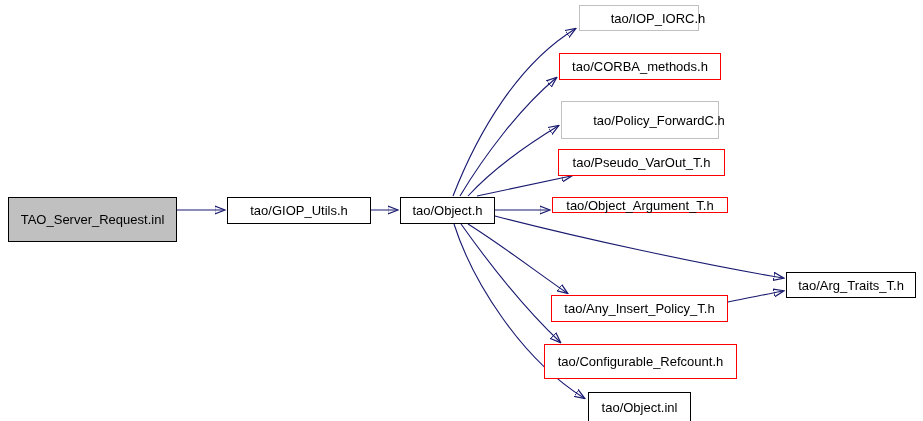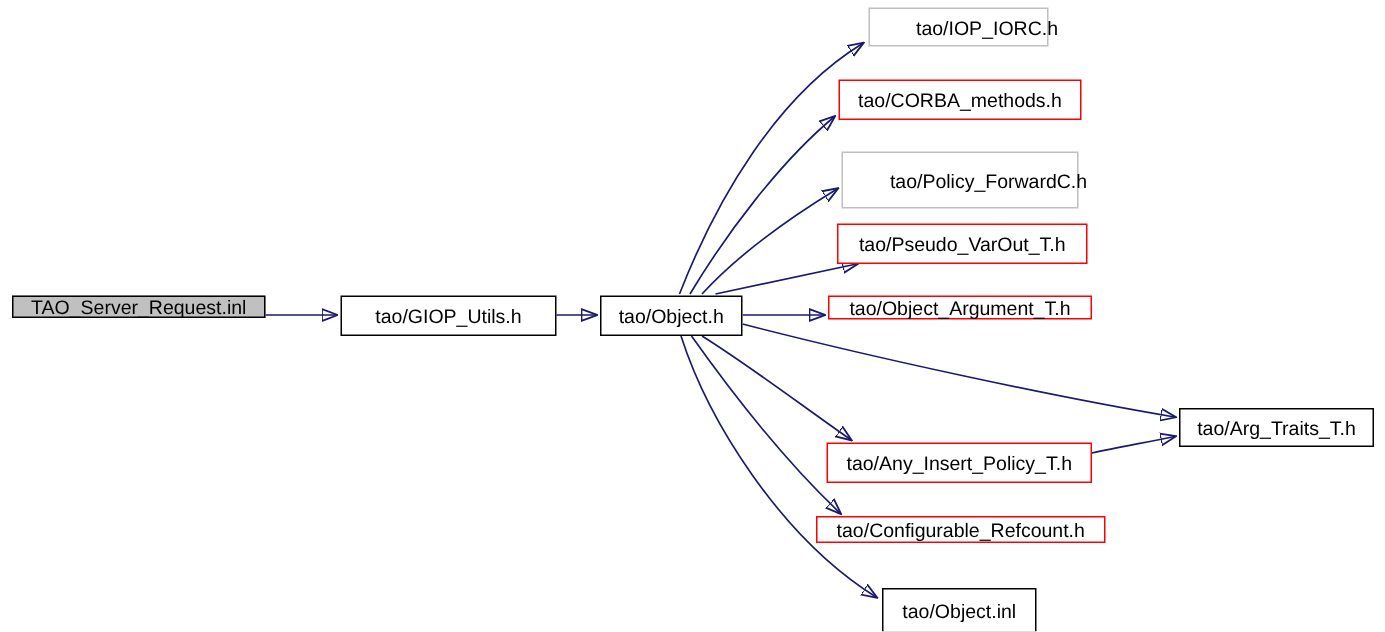--- a/index.html
+++ b/index.html
@@ -53,37 +53,37 @@
     <path data-interactable="false" d="M468,196 C490,172 522,148 558,126" marker-end="url(#arrow)"></path>
     <path data-interactable="false" d="M477,196 C505,190 538,183 571,176" marker-end="url(#arrow)"></path>
     <path data-interactable="false" d="M495,210 L549,210" marker-end="url(#arrow)"></path>
     <path data-interactable="false" d="M495,216 C580,238 700,264 783,278" marker-end="url(#arrow)"></path>
     <path data-interactable="false" d="M468,224 C500,244 534,270 567,293" marker-end="url(#arrow)"></path>
     <path data-interactable="false" d="M728,302 C746,298 764,295 783,291" marker-end="url(#arrow)"></path>
     <path data-interactable="false" d="M461,224 C488,262 524,308 560,342" marker-end="url(#arrow)"></path>
     <path data-interactable="false" d="M454,224 C472,280 520,358 584,398" marker-end="url(#arrow)"></path>
   </svg>
 
-  <div class="node root" style="left:8px; top:197px; width:169px; height:15px;" data-interactable="false">TAO_Server_Request.inl</div>
+  <div class="node root" style="left:8px; top:197px; width:169px; height:45px;" data-interactable="false">TAO_Server_Request.inl</div>
 
   <div class="node" style="left:227px; top:197px; width:144px; height:27px;" data-interactable="true">tao/GIOP_Utils.h</div>
 
   <div class="node" style="left:400px; top:197px; width:95px; height:27px;text-align:right;" data-interactable="true">tao/Object.h</div>
 
   <div class="node unlinked" style="left:579px; top:5px; width:120px; height:26px;" data-interactable="false">tao/IOP_IORC.h</div>
 
   <div class="node truncated" style="left:559px; top:53px; width:162px; height:27px;" data-interactable="true">tao/CORBA_methods.h</div>
 
   <div class="node unlinked" style="left:561px; top:101px; width:158px; height:38px;" data-interactable="false">tao/Policy_ForwardC.h</div>
 
   <div class="node truncated" style="left:558px; top:149px; width:167px; height:27px;" data-interactable="true">tao/Pseudo_VarOut_T.h</div>
 
   <div class="node truncated" style="left:552px; top:197px; width:176px; height:16px;" data-interactable="true">tao/Object_Argument_T.h</div>
 
   <div class="node" style="left:786px; top:272px; width:130px; height:26px;" data-interactable="true">tao/Arg_Traits_T.h</div>
 
   <div class="node truncated" style="left:551px; top:295px; width:177px; height:27px;" data-interactable="true">tao/Any_Insert_Policy_T.h</div>
 
-  <div class="node truncated" style="left:544px; top:344px; width:193px; height:18px;" data-interactable="true">tao/Configurable_Refcount.h</div>
+  <div class="node truncated" style="left:544px; top:344px; width:193px; height:35px;" data-interactable="true">tao/Configurable_Refcount.h</div>
 
   <div class="node" style="left:588px; top:392px; width:103px; height:30px;" data-interactable="true">tao/Object.inl</div>
 
 </div>
 
 </body></html>

